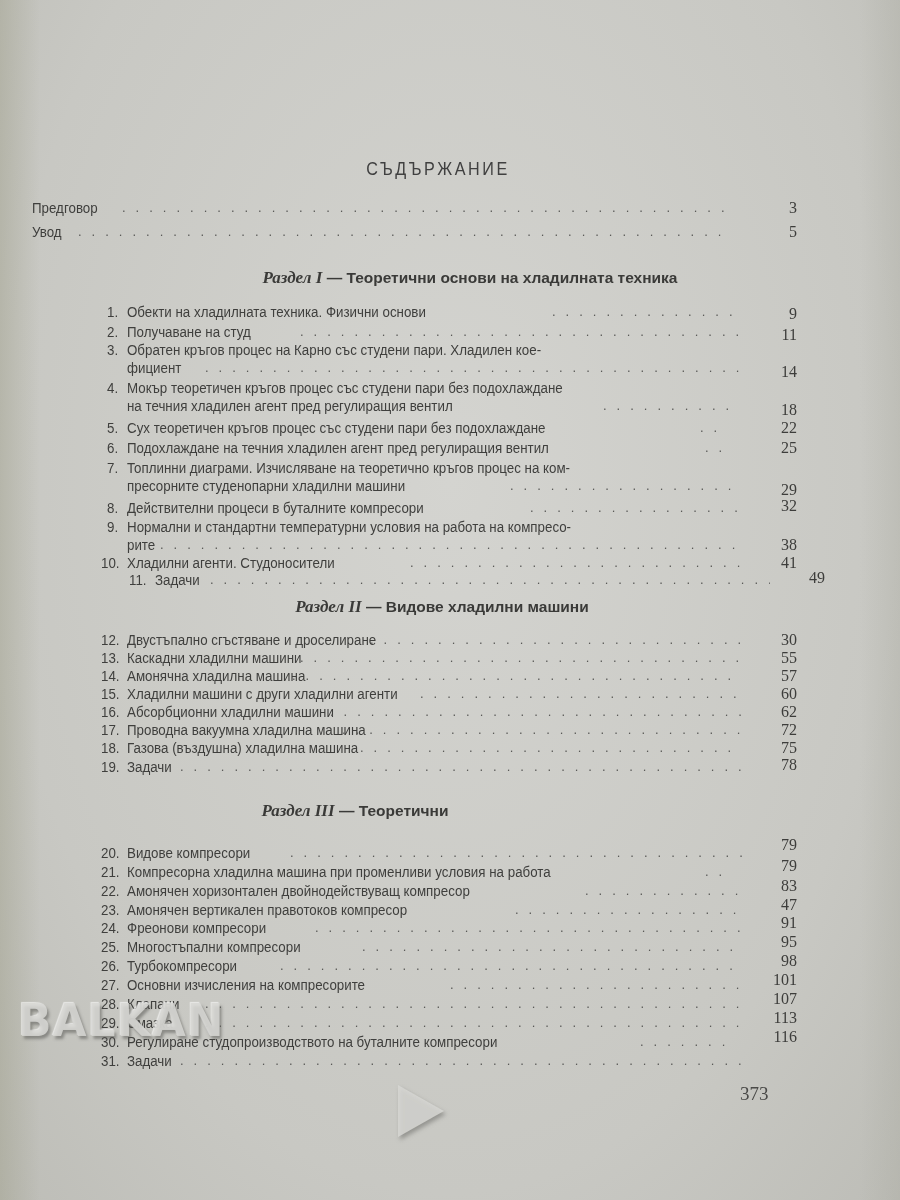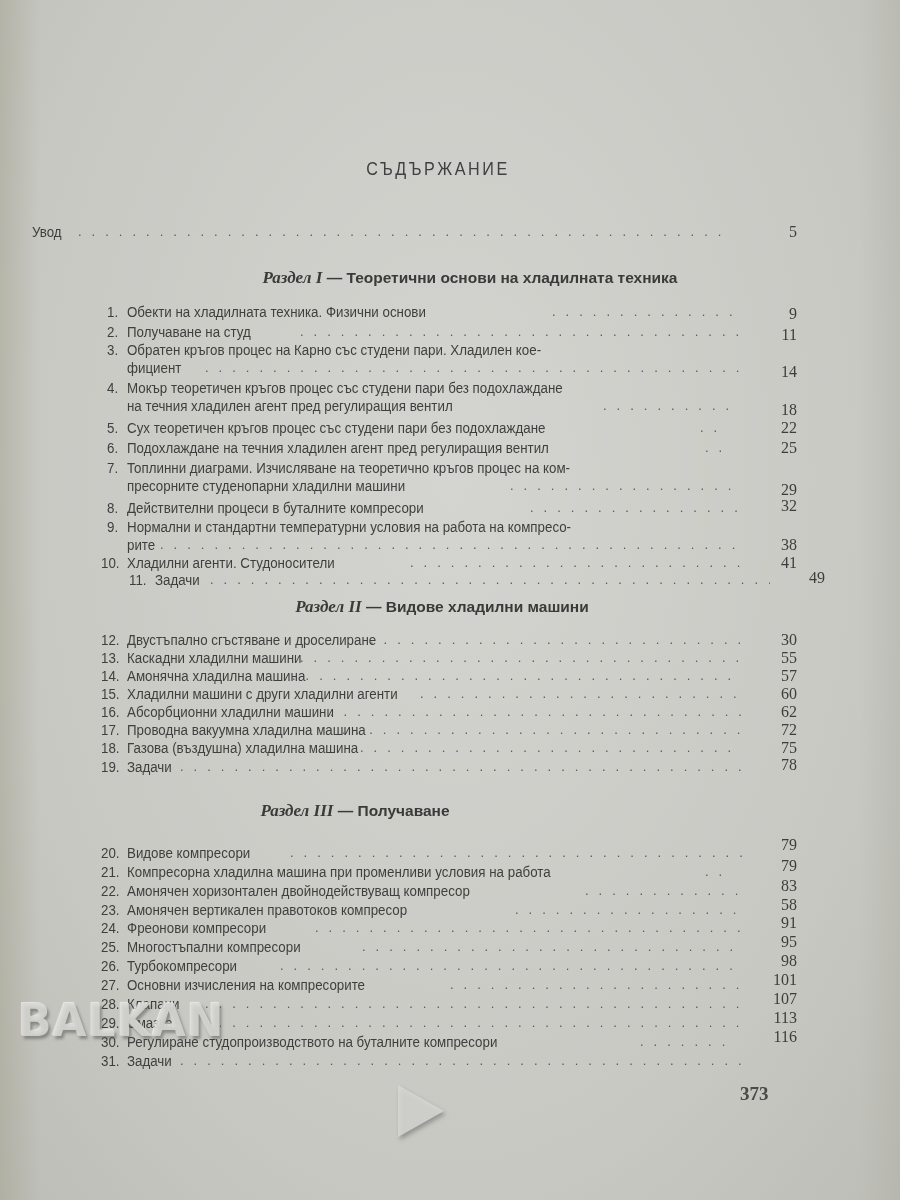--- a/index.html
+++ b/index.html
@@ -37,21 +37,21 @@
       position: absolute; right: 103px; text-align: right;
       font-family: "Liberation Serif", serif; font-size: 16px; color: #3d3d3b;
     }
     .section-heading {
       position: absolute; left: 0; width: 900px; text-align: center;
       font-family: "Liberation Sans", sans-serif; font-size: 15.5px; font-weight: bold; color: #3a3a38;
     }
     .section-heading .sec-label { font-style: italic; font-family: "Liberation Serif", serif; font-size: 17px; }
     .footer-page {
       position: absolute; top: 1083px; left: 740px;
-      font-family: "Liberation Serif", serif; font-size: 19px; font-weight: bold; color: #4a4a48;
+      font-family: "Liberation Serif", serif; font-size: 19px; font-weight: normal; color: #4a4a48;
     }
     .watermark {
       position: absolute; left: 8px; top: 995px; width: 440px; height: 200px; pointer-events: none;
       font-family: "DejaVu Sans", sans-serif; color: rgba(215,215,212,0.85);
       text-shadow: 2px 3px 3px rgba(90,90,85,0.55), -1px -1px 1px rgba(255,255,255,0.6);
     }
     .wm-balkan { position: absolute; left: 10px; top: 0; font-size: 44px; font-weight: bold; letter-spacing: 1px; }
     .wm-auction { position: absolute; left: 2px; top: 15px; font-size: 112px; font-weight: bold; letter-spacing: -4px; line-height: 120px; }
     .wm-user { position: absolute; left: 14px; top: 133px; font-size: 46px; font-weight: bold; }
     .wm-arrow {
@@ -61,20 +61,25 @@
       filter: drop-shadow(2px 3px 2px rgba(90,90,85,0.55));
     }
   </style>
 </head>
 <body>
 
 <div class="page">
 
   <div class="title">СЪДЪРЖАНИЕ</div>
 
+  <div class="row" style="top:198px;">
+    <span class="label" style="left:32px;">Предговор</span>
+    <span class="leader" style="left:122px; width:620px;">.............................................</span>
+    <span class="page-no">3</span>
+  </div>
   <div class="row" style="top:222px;">
     <span class="label" style="left:32px;">Увод</span>
     <span class="leader" style="left:78px; width:664px;">................................................</span>
     <span class="page-no">5</span>
   </div>
 
   <div class="section-heading" style="top:268px; left:20px;">
     <span class="sec-label">Раздел I</span>
     <span>— Теоретични основи на хладилната техника</span>
   </div>
@@ -207,21 +212,21 @@
   </div>
   <div class="row" style="top:757px;">
     <span class="num" style="left:101px;">19.</span>
     <span class="label" style="left:127px;">Задачи</span>
     <span class="leader" style="left:180px; width:562px;">..........................................</span>
     <span class="page-no" style="top:-2px;">78</span>
   </div>
 
   <div class="section-heading" style="top:801px; left:-95px;">
     <span class="sec-label">Раздел III</span>
-    <span>— Получаване</span>
+    <span>— Теоретични</span>
   </div>
 
   <div class="row" style="top:843px;">
     <span class="num" style="left:101px;">20.</span>
     <span class="label" style="left:127px;">Видове компресори</span>
     <span class="leader" style="left:290px; width:452px;">..................................</span>
     <span class="page-no" style="top:-8px;">79</span>
   </div>
   <div class="row" style="top:862px;">
     <span class="num" style="left:101px;">21.</span>
@@ -232,21 +237,21 @@
   <div class="row" style="top:881px;">
     <span class="num" style="left:101px;">22.</span>
     <span class="label" style="left:127px;">Амонячен хоризонтален двойнодействуващ компресор</span>
     <span class="leader" style="left:585px; width:157px;">............</span>
     <span class="page-no" style="top:-5px;">83</span>
   </div>
   <div class="row" style="top:900px;">
     <span class="num" style="left:101px;">23.</span>
     <span class="label" style="left:127px;">Амонячен вертикален правотоков компресор</span>
     <span class="leader" style="left:515px; width:227px;">.................</span>
-    <span class="page-no" style="top:-5px;">58</span>
+    <span class="page-no" style="top:-5px;">47</span>
   </div>
   <div class="row" style="top:918px;">
     <span class="num" style="left:101px;">24.</span>
     <span class="label" style="left:127px;">Фреонови компресори</span>
     <span class="leader" style="left:315px; width:427px;">................................</span>
     <span class="page-no" style="top:-5px;">91</span>
   </div>
   <div class="row" style="top:937px;">
     <span class="num" style="left:101px;">25.</span>
     <span class="label" style="left:127px;">Многостъпални  компресори</span>

